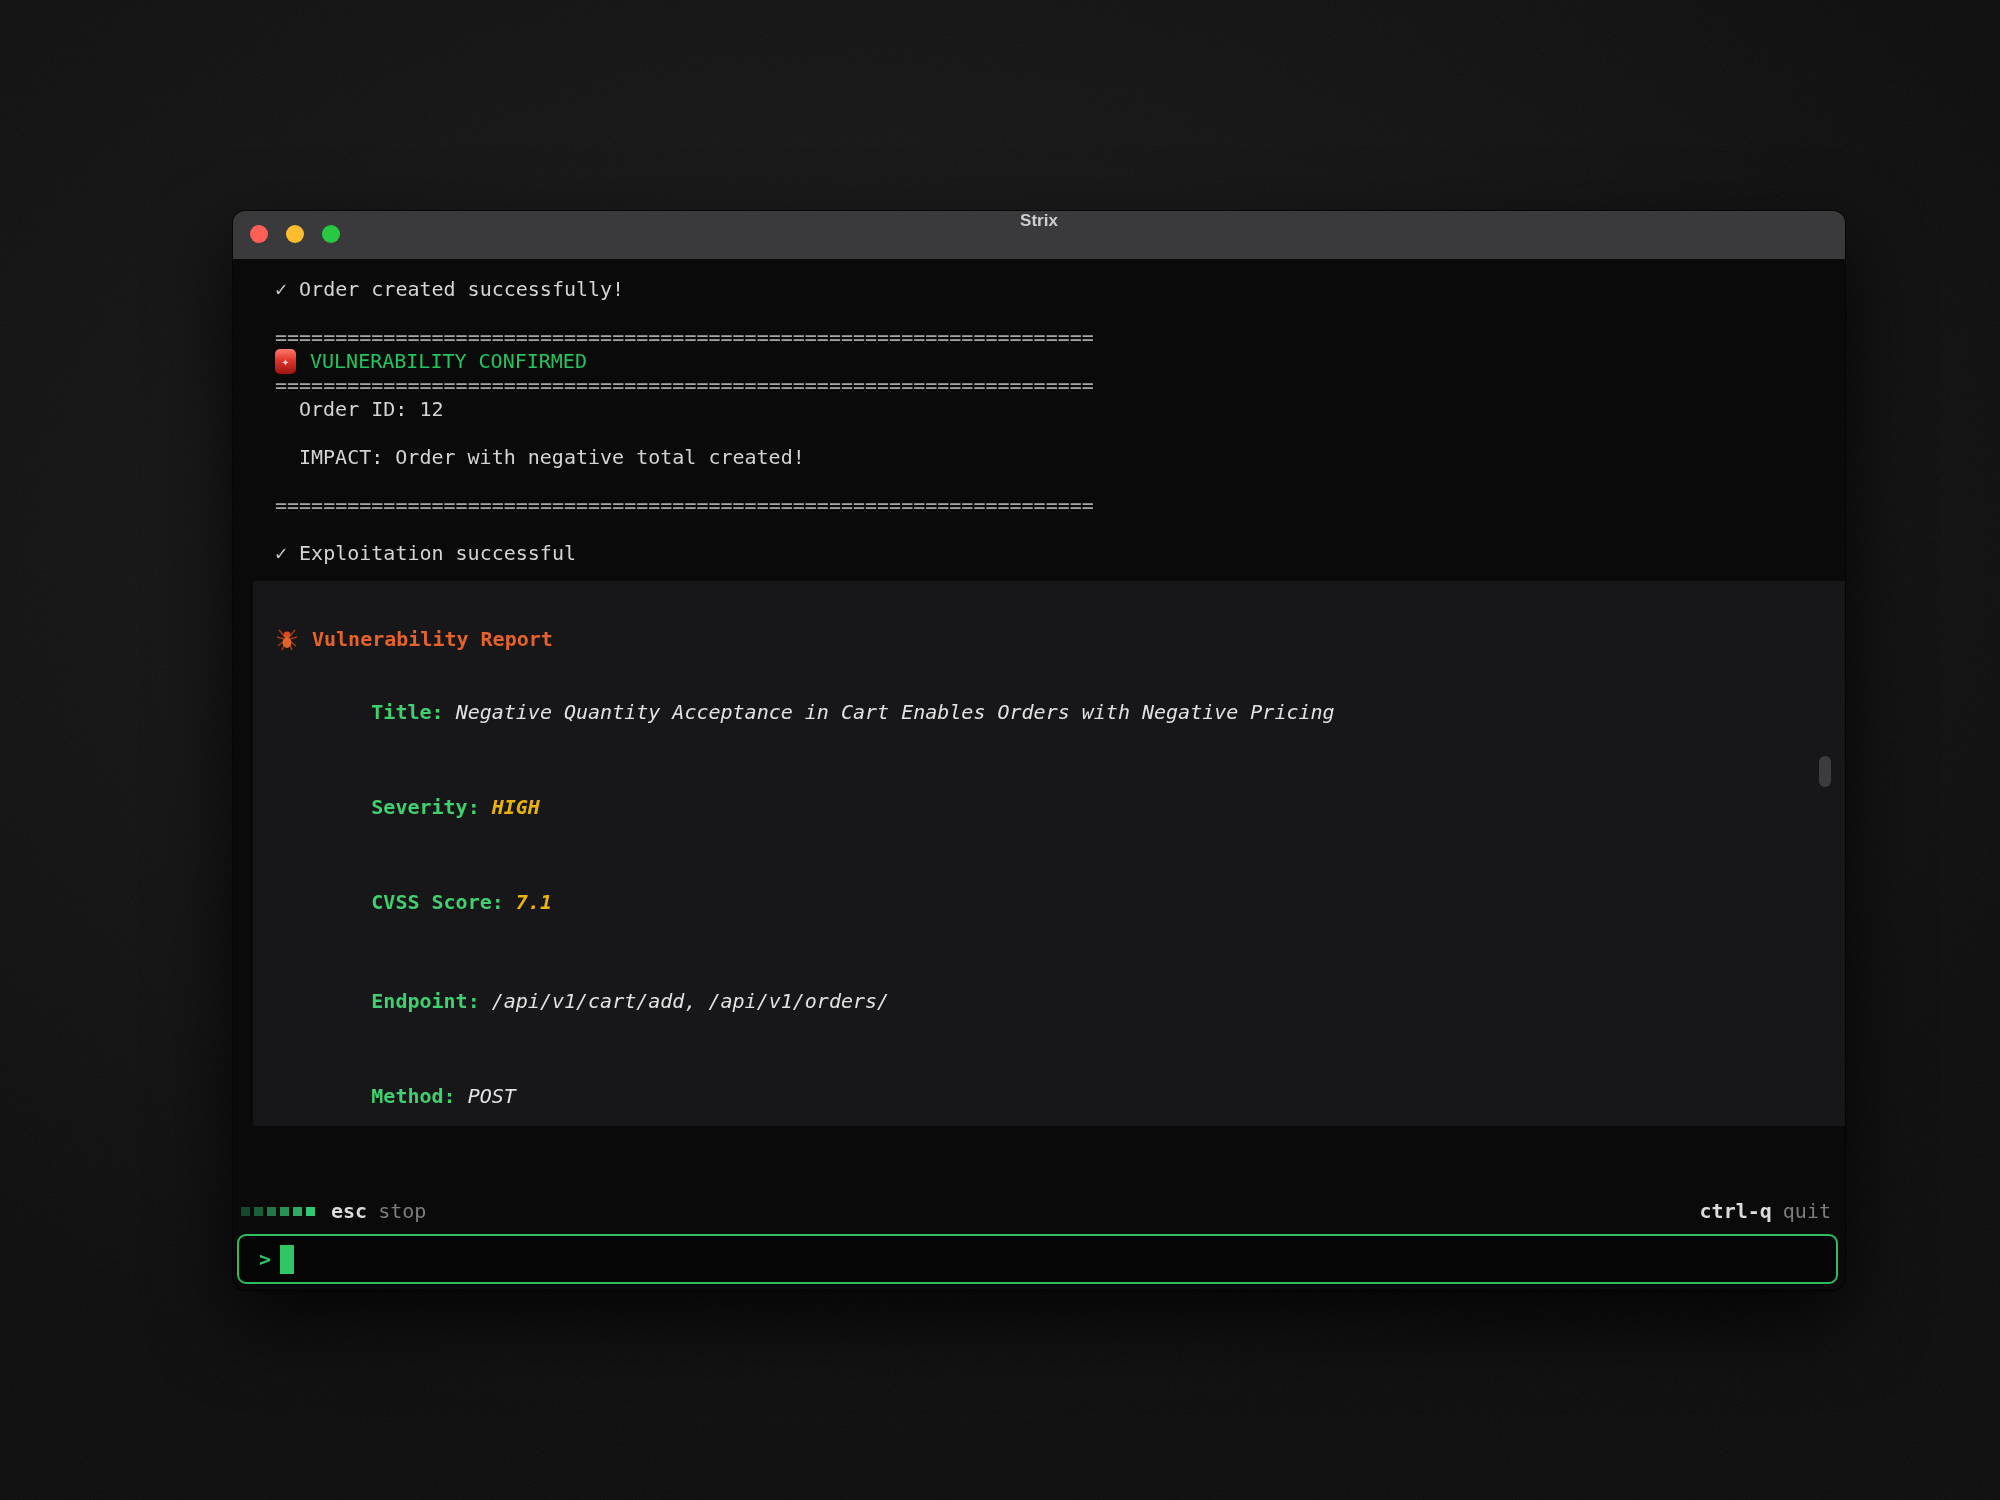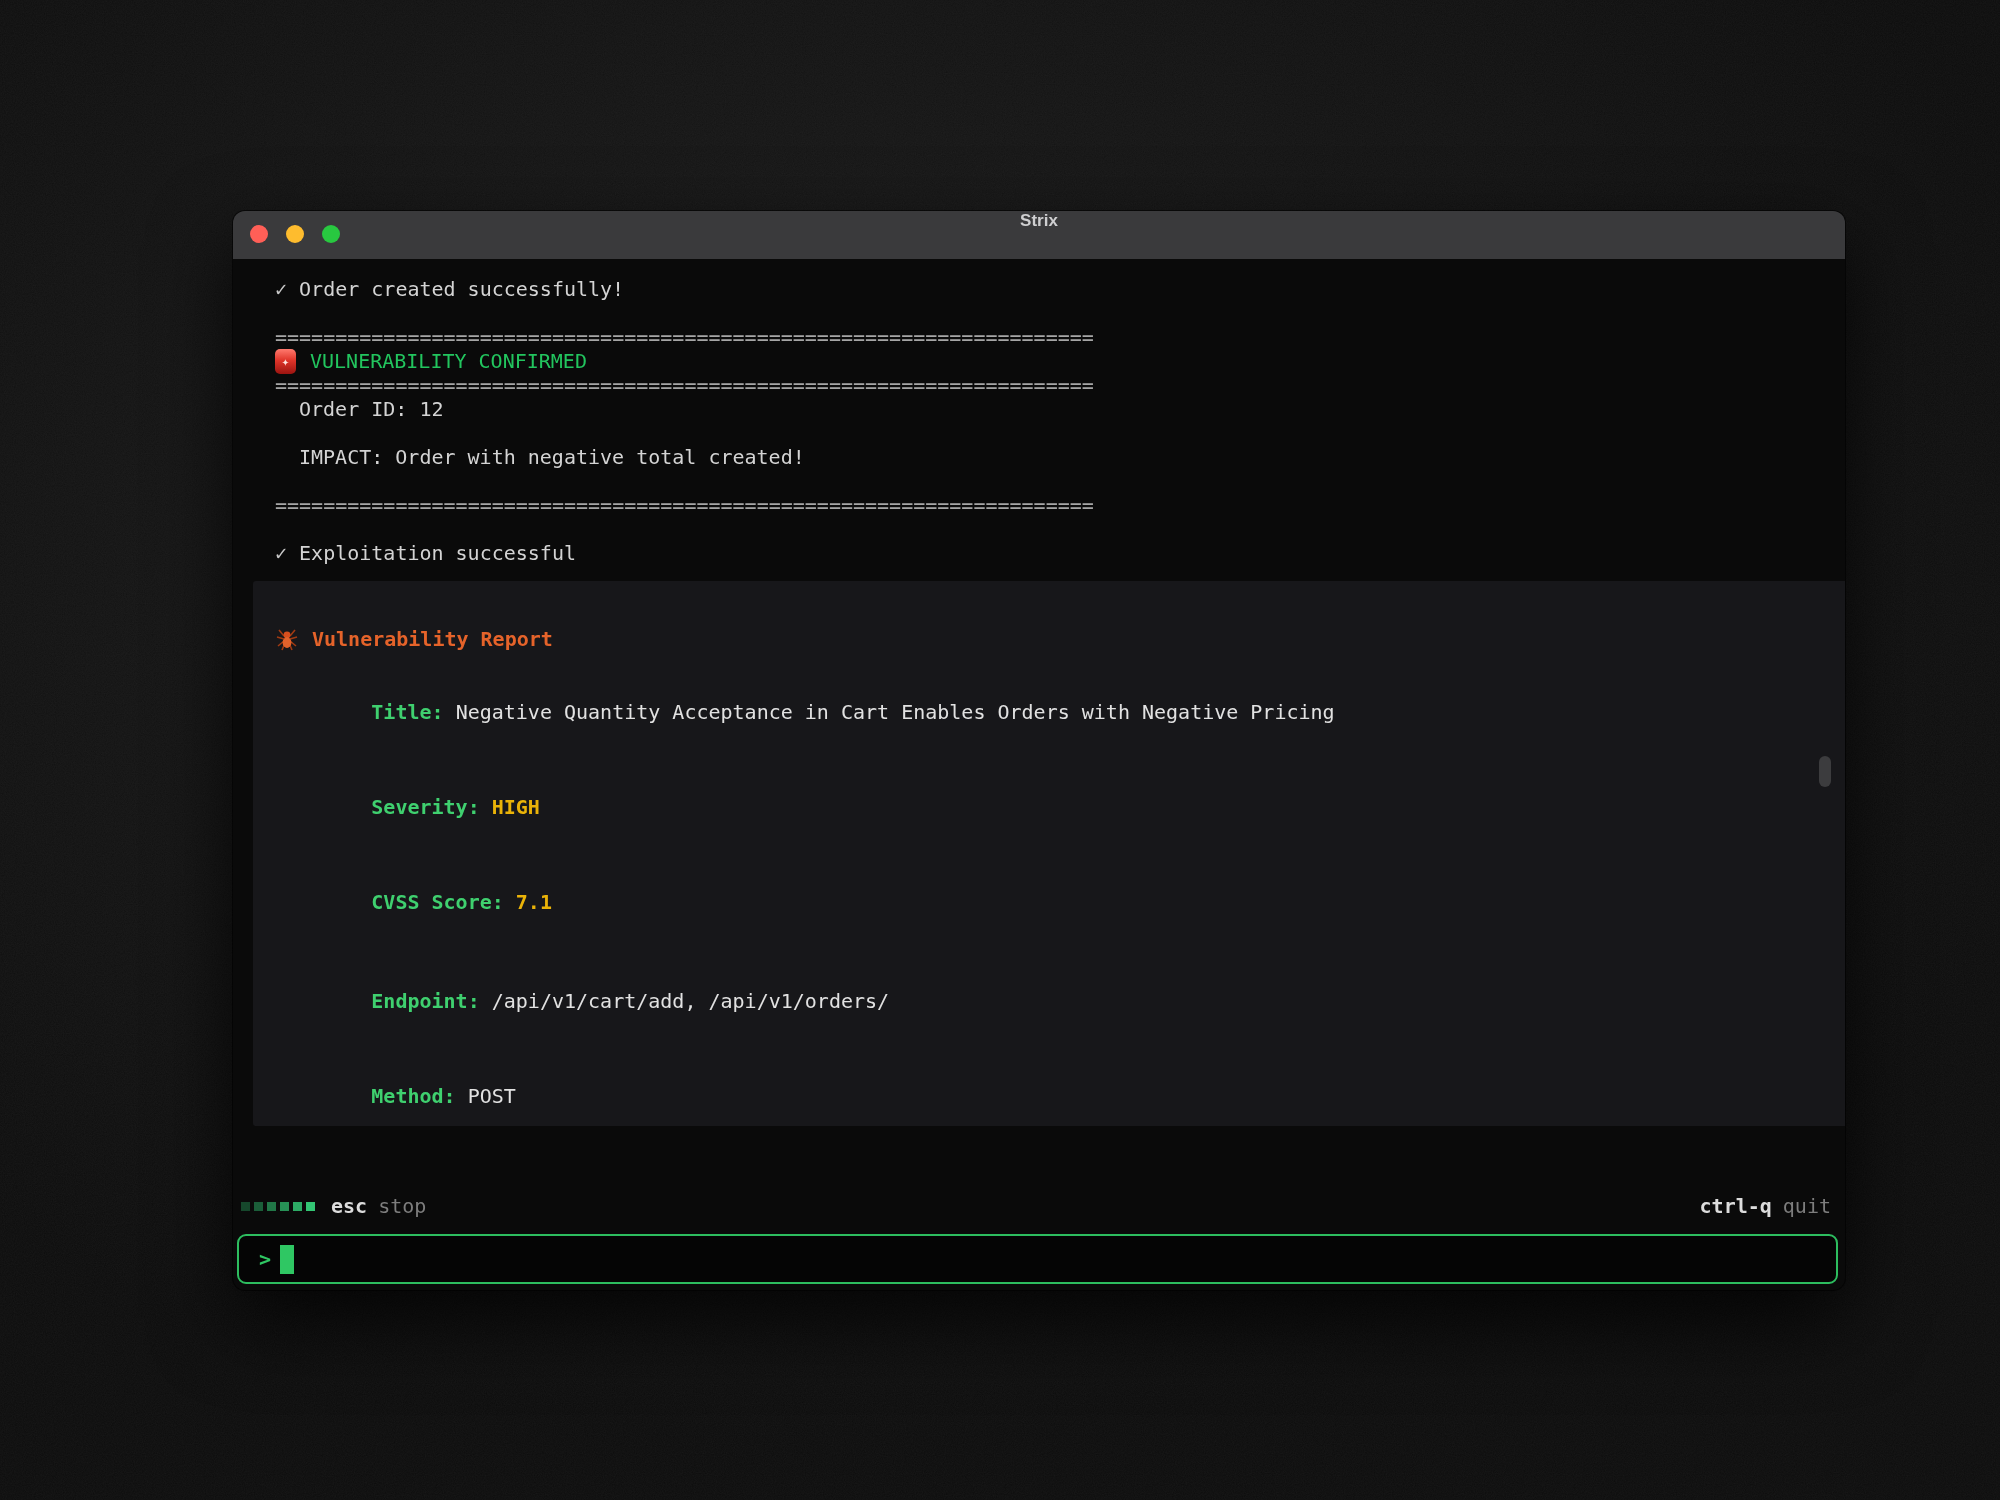--- a/index.html
+++ b/index.html
@@ -54,32 +54,32 @@
   
   .panel {
     margin:16px 0 0 20px; width:1834px; height:545px;
     background:#17171a; border-radius:3px;
     padding:46px 20px 0 22px; overflow:hidden;
   }
   .rheading { display:flex; align-items:center; line-height:24px; }
   .rheading .rtitle { color:#e5632a; font-weight:bold; margin-left:13px; }
   .row { margin-top:23px; line-height:24px; white-space:pre; }
   .lbl { color:#3fd06f; font-weight:bold; }
-  .val { color:#e2e2e2; }
+  .val { color:#e2e2e2;font-style:italic; }
   .val.orange { color:#eab308; font-weight:bold; }
 
   .scroll-thumb {
     position:absolute; left:1586px; top:545px; width:12px; height:31px;
     background:#3c3c3e; border-radius:6px;
   }
 
   
   .statusbar {
     position:absolute; top:983px; left:0; right:0; height:34px;
-    display:flex; align-items:flex-start; justify-content:space-between;
+    display:flex; align-items:center; justify-content:space-between;
     padding:0 14px 0 8px; font-size:20px;
   }
   .statusbar .grp { display:flex; align-items:center; }
   .dots { display:flex; gap:4px; margin-right:16px; }
   .dot { width:9px; height:9px; }
   .d1{background:#16482c}.d2{background:#1b5e39}.d3{background:#217747}
   .d4{background:#279156}.d5{background:#2dab65}.d6{background:#33c674}
   .key { color:#dcdcdc; font-weight:bold; }
   .action { color:#7d7d7d; margin-left:11px; }
 

